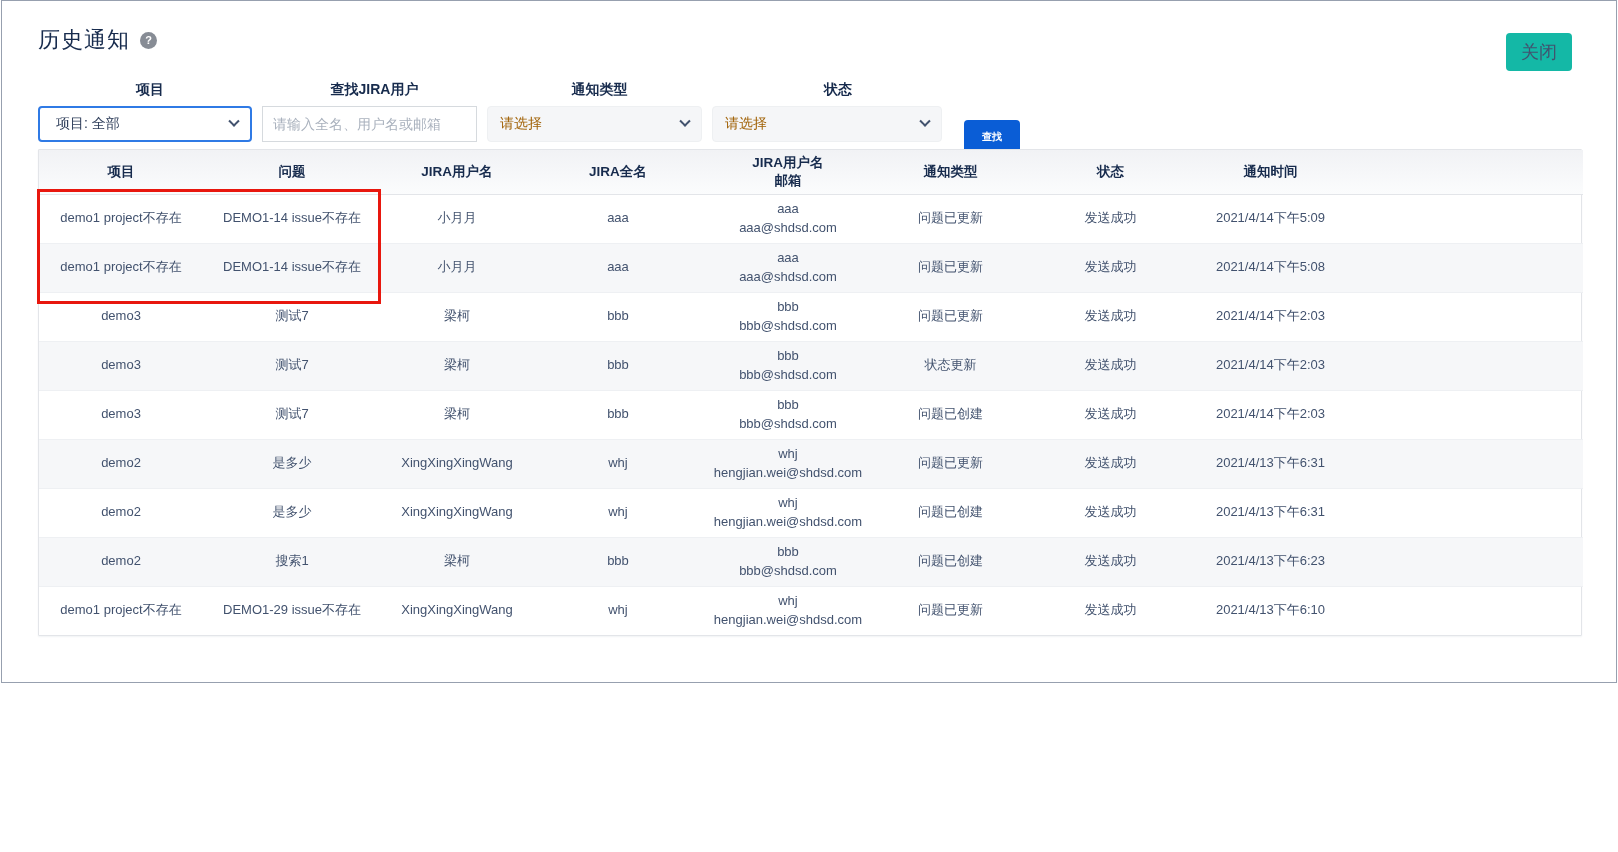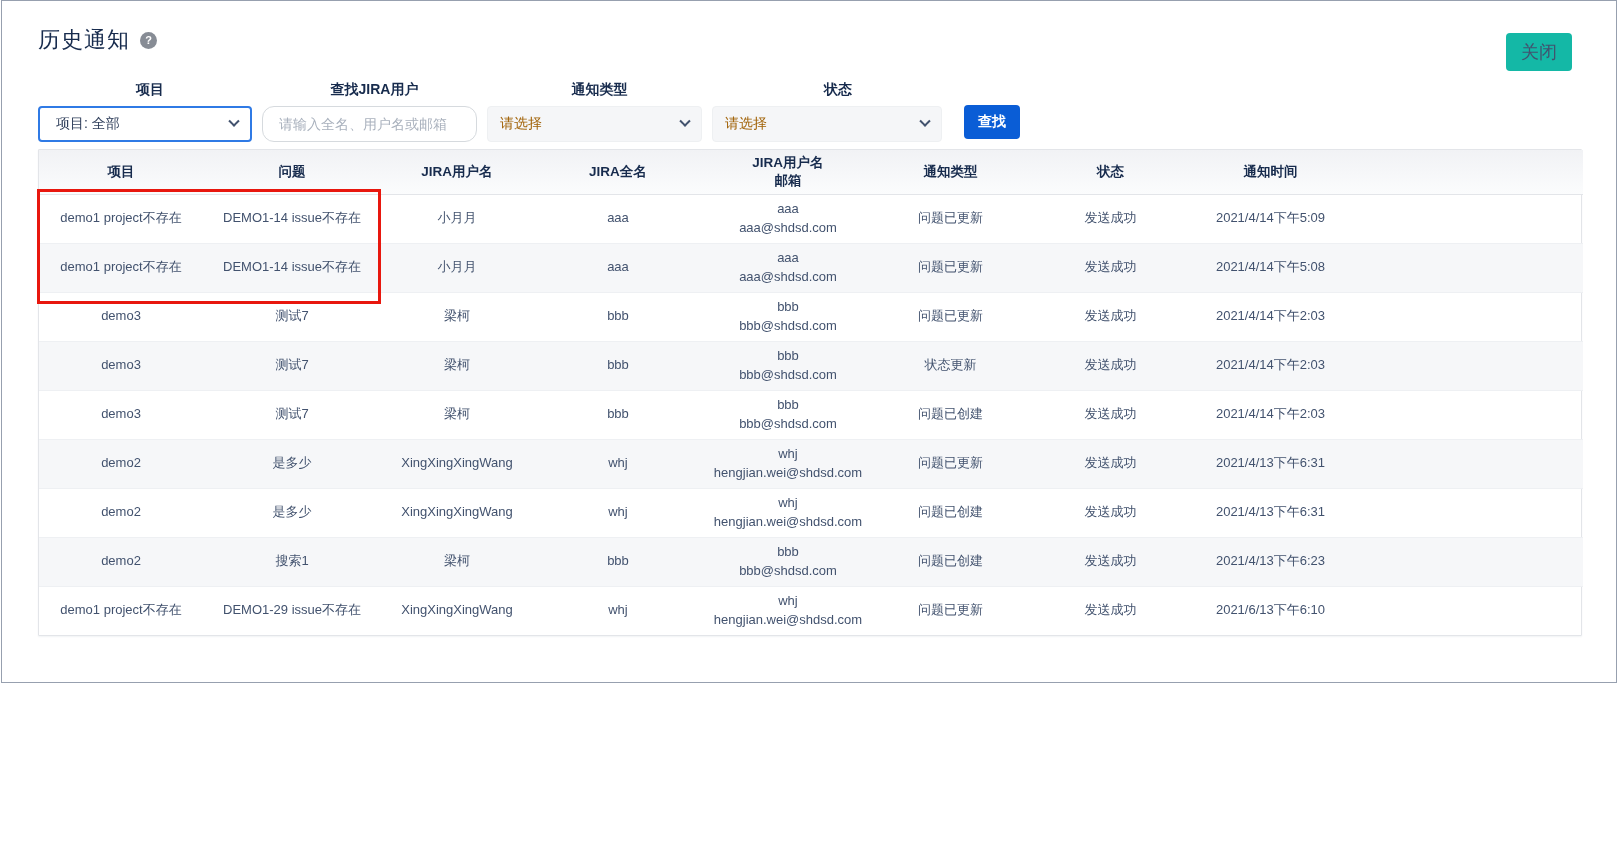--- a/index.html
+++ b/index.html
@@ -19,30 +19,30 @@
 
   
   .filter-bar { position:absolute; left:36px; top:80px; display:flex; align-items:flex-start; }
   .filter-group { display:flex; flex-direction:column; }
   .filter-label { font-size:14px; font-weight:bold; color:#172b4d; text-align:center; margin-bottom:7px; }
   .control { height:36px; border-radius:4px; display:flex; align-items:center;
     padding:0 12px; font-size:14px; }
   .select { justify-content:space-between; cursor:pointer; }
   .select-project { width:214px; margin-right:10px; background:#fff; border:2px solid #2f7ae5; color:#32415d; }
   .text-input-wrap { width:215px; margin-right:10px; }
-  .text-input { width:100%; height:36px; border:1px solid #d6dade; border-radius:12px;
-    padding:0 16px; font-size:14px; font-family:inherit; color:#32415d; background:#fff; }
+  .text-input { width:100%; height:36px; border:1px solid #d6dade; border-radius:0;
+    padding:0 10px; font-size:14px; font-family:inherit; color:#32415d; background:#fff; }
   .text-input::placeholder { color:#a9b1bd; }
   .select-filled { background:#f5f6f8; border:1px solid #eef0f2; color:#a16207; }
   .select-type { width:215px; margin-right:10px; }
   .select-status { width:230px; margin-right:22px; }
   .chevron { width:8px; height:8px; border-right:2px solid #42526e; border-bottom:2px solid #42526e;
     transform:rotate(45deg) translate(-2px,-2px); }
-  .search-btn { height:34px; width:56px; margin-top:1px; background:#0a5dd6; color:#fff; border:none;
-    border-radius:4px; font-size:14px; font-weight:bold; cursor:pointer; font-family:inherit; }
+  .search-btn { height:34px; width:56px; margin-top:16px; background:#0a5dd6; color:#fff; border:none;
+    border-radius:4px; font-size:10px; font-weight:bold; cursor:pointer; font-family:inherit; }
 
   
   .table-wrap { position:absolute; left:36px; top:148px; width:1544px;
     border:1px solid #e3e5e9; border-radius:1px; background:#fff;
     box-shadow:0 1px 2px rgba(23,43,77,.06); }
   table { width:100%; border-collapse:collapse; table-layout:fixed; }
   col.c1{width:164px} col.c2{width:178px} col.c3{width:152px} col.c4{width:170px}
   col.c5{width:170px} col.c6{width:155px} col.c7{width:165px} col.c8{width:155px} col.c9{width:235px}
   thead th { height:44px; font-size:13.5px; font-weight:bold; color:#172b4d; text-align:center;
     background:linear-gradient(180deg,#f1f2f5 0%,#fbfcfd 100%); border-bottom:1px solid #e3e5e9;
@@ -256,21 +256,21 @@
       <td>demo1 project不存在</td>
       <td>DEMO1-29 issue不存在</td>
       <td>XingXingXingWang</td>
       <td>whj</td>
       <td>
         <div>whj</div>
         <div>hengjian.wei@shdsd.com</div>
       </td>
       <td>问题已更新</td>
       <td>发送成功</td>
-      <td>2021/6/13下午6:10</td>
+      <td>2021/4/13下午6:10</td>
       <td></td>
     </tr>
         </tbody>
     </table>
   </div>
 
   <div class="annotation-rect" style="border-color: rgb(232, 23, 14);"></div>
 
   <div class="pagination">
     <button class="page-nav">‹</button>

